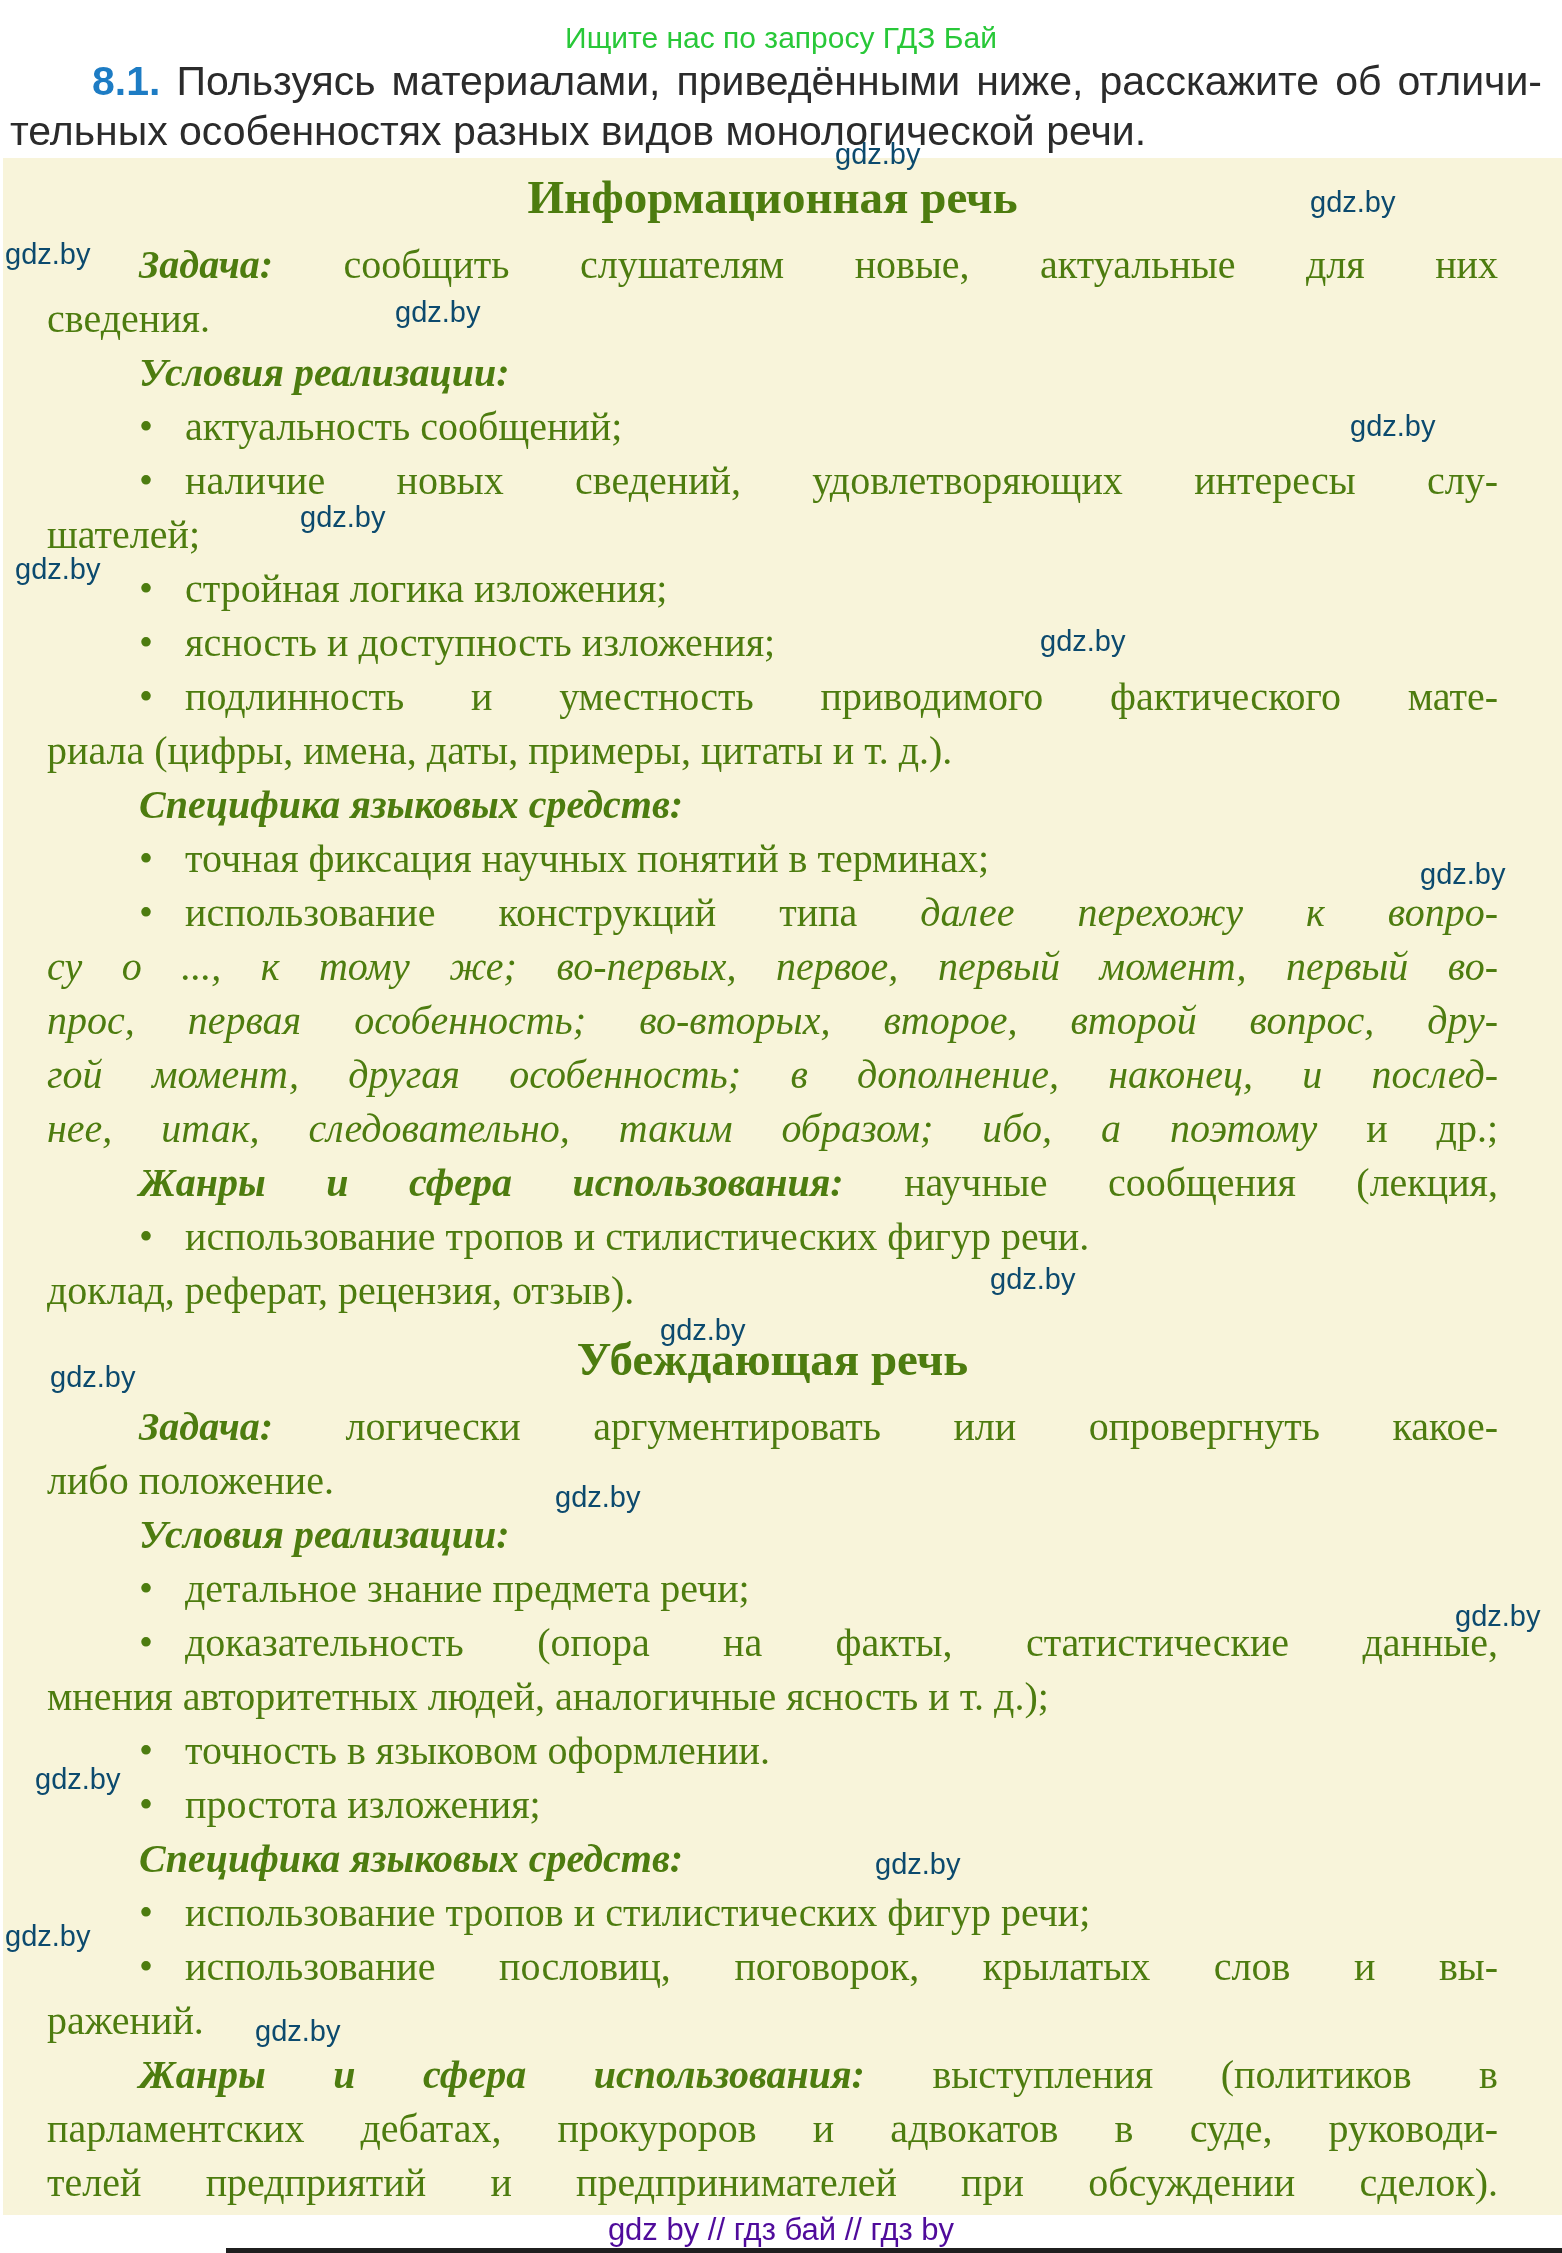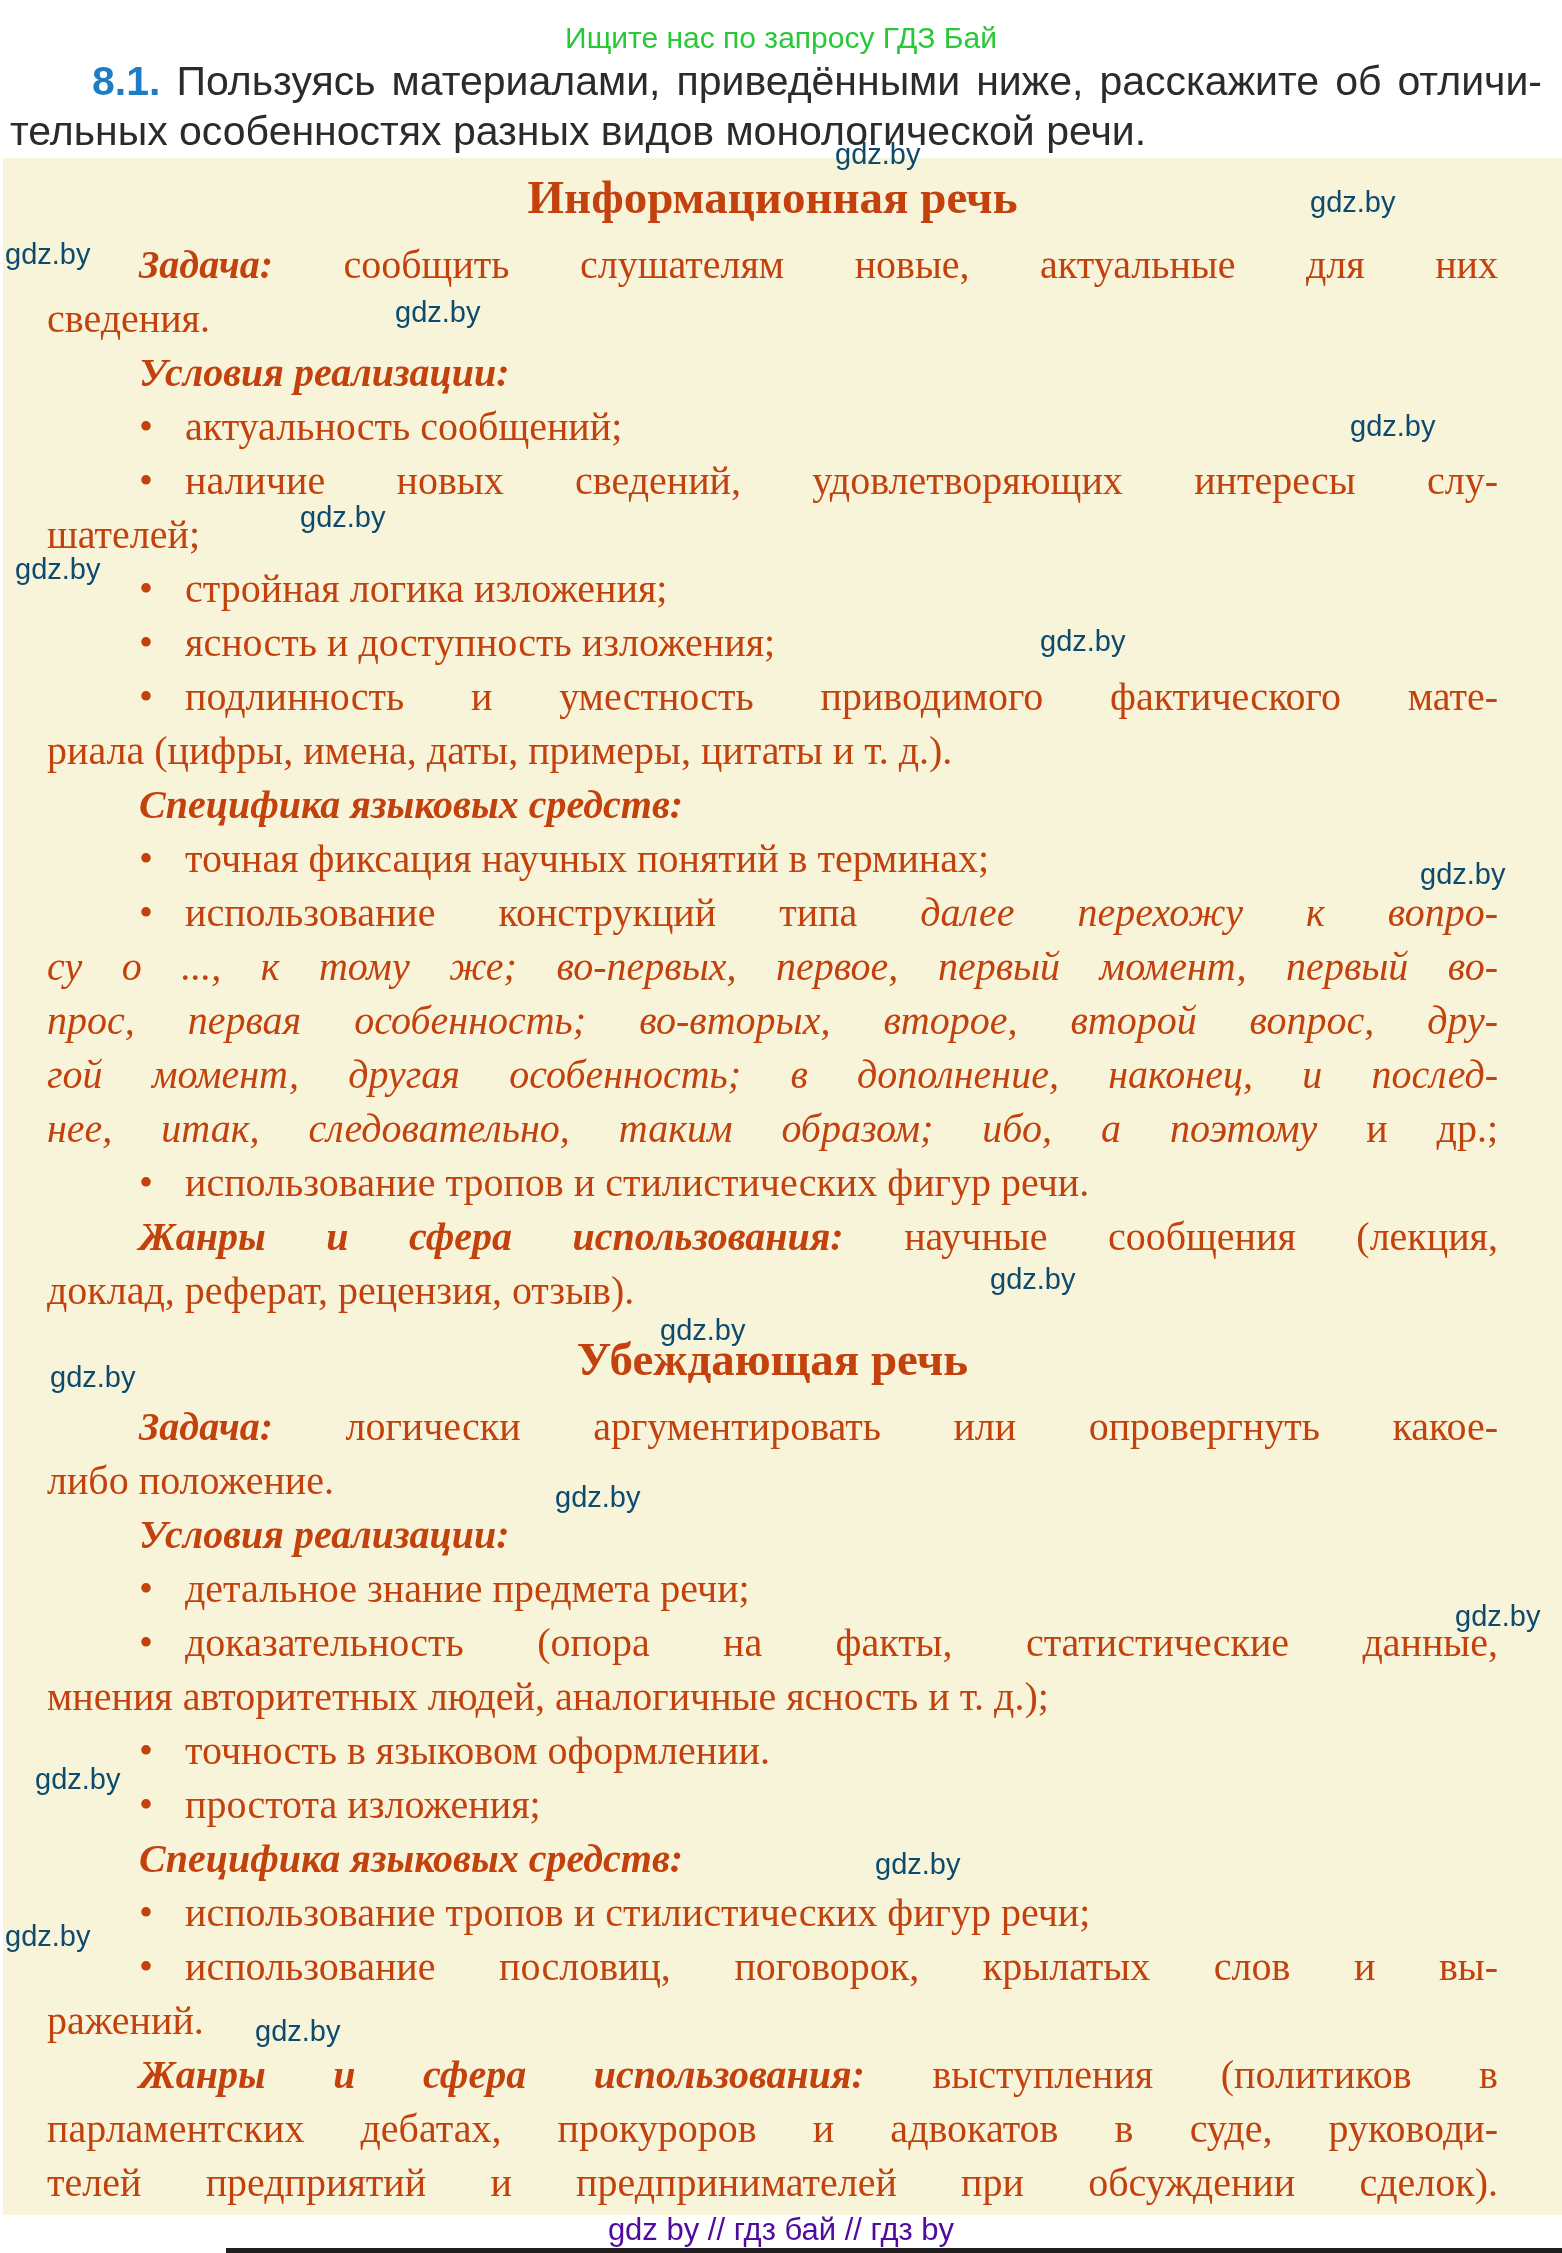--- a/index.html
+++ b/index.html
@@ -14,21 +14,21 @@
   .exercise{
     position:absolute;top:56px;left:10px;width:1532px;
     color:#2b2b2b;font-size:41px;line-height:50px;text-align:justify;
   }
   .ex-line1{text-align:justify;text-align-last:justify;text-indent:82px;}
   .ex-line2{text-align:left;}
   .ex-num{color:var(--exercise-blue,#1d7cc4);font-weight:bold;}
   .card{
     position:absolute;left:3px;top:158px;width:1559px;height:2057px;
     background:var(--card-bg,#f8f4da);box-sizing:border-box;
-    padding:12px 64px 0 44px;color:#c2410c;
+    padding:12px 64px 0 44px;color:#4d7c0f;
     font-family:"Liberation Serif","DejaVu Serif",serif;font-size:40px;
   }
   .line{line-height:54px;min-height:54px;}
   .line.in{padding-left:92px;}
   .line.ju{text-align:justify;text-align-last:justify;}
   .line.hd{text-align:center;font-size:47px;font-weight:bold;margin-bottom:14px;}
   .line.hd2{margin-top:14px;}
   .bl-dot{display:inline-block;width:46px;}
   .s-i{font-style:italic;}
   .s-bi{font-style:italic;font-weight:bold;}
@@ -66,22 +66,22 @@
     <div class="line in bl"><span class="bl-dot">•</span><span>ясность и доступность изложения;</span></div>
     <div class="line in bl ju"><span class="bl-dot">•</span><span>подлинность и уместность приводимого фактического мате-</span></div>
     <div class="line"><span>риала (цифры, имена, даты, примеры, цитаты и т. д.).</span></div>
     <div class="line in"><span class="s-bi">Специфика языковых средств:</span></div>
     <div class="line in bl"><span class="bl-dot">•</span><span>точная фиксация научных понятий в терминах;</span></div>
     <div class="line in bl ju"><span class="bl-dot">•</span><span>использование конструкций типа </span><span class="s-i">далее перехожу к вопро-</span></div>
     <div class="line ju"><span class="s-i">су о ..., к тому же; во-первых, первое, первый момент, первый во-</span></div>
     <div class="line ju"><span class="s-i">прос, первая особенность; во-вторых, второе, второй вопрос, дру-</span></div>
     <div class="line ju"><span class="s-i">гой момент, другая особенность; в дополнение, наконец, и послед-</span></div>
     <div class="line ju"><span class="s-i">нее, итак, следовательно, таким образом; ибо, а поэтому</span><span> и др.;</span></div>
+    <div class="line in ju"><span class="s-bi">Жанры и сфера использования:</span><span> научные сообщения (лекция,</span></div>
     <div class="line in bl"><span class="bl-dot">•</span><span>использование тропов и стилистических фигур речи.</span></div>
-    <div class="line in ju"><span class="s-bi">Жанры и сфера использования:</span><span> научные сообщения (лекция,</span></div>
     <div class="line"><span>доклад, реферат, рецензия, отзыв).</span></div>
     <div class="line hd hd2"><span>Убеждающая речь</span></div>
     <div class="line in ju"><span class="s-bi">Задача:</span><span> логически аргументировать или опровергнуть какое-</span></div>
     <div class="line"><span>либо положение.</span></div>
     <div class="line in"><span class="s-bi">Условия реализации:</span></div>
     <div class="line in bl"><span class="bl-dot">•</span><span>детальное знание предмета речи;</span></div>
     <div class="line in bl ju"><span class="bl-dot">•</span><span>доказательность (опора на факты, статистические данные,</span></div>
     <div class="line"><span>мнения авторитетных людей, аналогичные ясность и т. д.);</span></div>
     <div class="line in bl"><span class="bl-dot">•</span><span>точность в языковом оформлении.</span></div>
     <div class="line in bl"><span class="bl-dot">•</span><span>простота изложения;</span></div>

